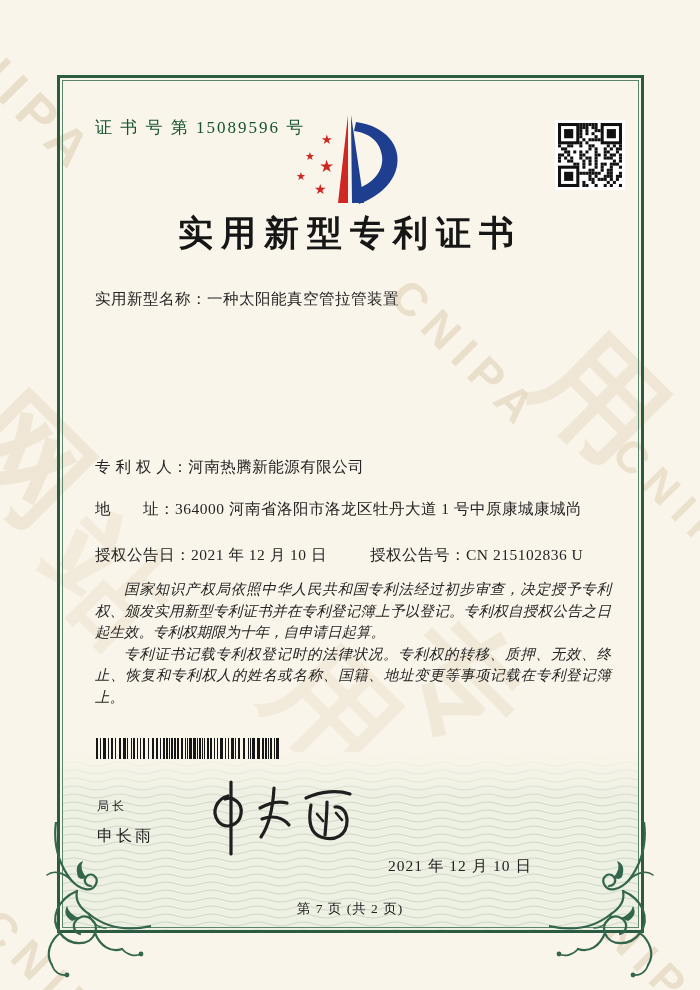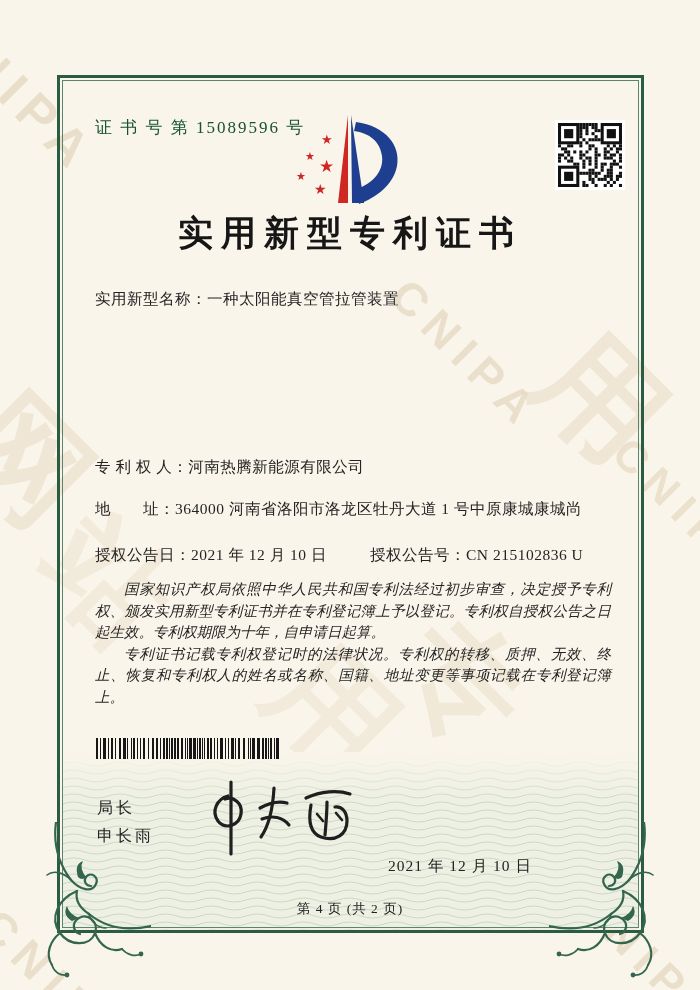--- a/index.html
+++ b/index.html
@@ -58,21 +58,21 @@
   .paras{position:absolute;left:95px;top:579px;width:516px;z-index:4;
     font-size:14.5px;line-height:21.5px;font-style:italic;color:#242424;
     text-align:justify;}
   .paras p{margin:0;text-indent:2em;}
   
   .barcode{position:absolute;left:96px;top:738px;width:186px;height:21px;z-index:4;
     display:flex;align-items:stretch;}
   .barcode .b{background:#161616;}
   .barcode .s{background:transparent;}
   
-  .sig-role{position:absolute;left:97px;top:798px;z-index:4;font-size:16px;letter-spacing:3px;}
+  .sig-role{position:absolute;left:97px;top:798px;z-index:4;font-size:12px;letter-spacing:3px;}
   .sig-name{position:absolute;left:97px;top:826px;z-index:4;font-size:16px;letter-spacing:3px;text-align:right;}
   .sig-script{position:absolute;left:198px;top:776px;z-index:4;}
   .issue-date{position:absolute;left:360px;top:856px;width:200px;z-index:4;
     text-align:center;font-size:15.5px;letter-spacing:1px;}
   
   .page-indicator{position:absolute;left:0;top:900px;width:700px;z-index:4;
     text-align:center;font-size:13.5px;letter-spacing:1px;}
   .cont-note{position:absolute;left:0;top:938px;width:700px;z-index:4;
     text-align:center;font-size:15px;font-style:italic;letter-spacing:2px;color:#2a2a2a;}
 </style>
@@ -446,15 +446,15 @@
       <path d="M76,12 C75,30 72,48 63,61"></path>
       <path d="M64,43 C74,39 85,41 91,49"></path>
       <path d="M108,22 C123,15 140,14 152,18"></path>
       <path d="M113,29 C110,45 112,57 123,61 C137,66 149,59 149,45 C149,36 144,30 137,31"></path>
       <path d="M129,26 C129,37 128,48 127,59"></path>
       <path d="M119,38 l6,7 M138,37 l6,7" stroke-width="2.6"></path>
     </g>
   </svg>
   <div class="issue-date">2021 年 12 月 10 日</div>
 
-  <div class="page-indicator">第 4 页 (共 2 页)</div>
+  <div class="page-indicator">第 7 页 (共 2 页)</div>
 
 </div>
 
 </body></html>

